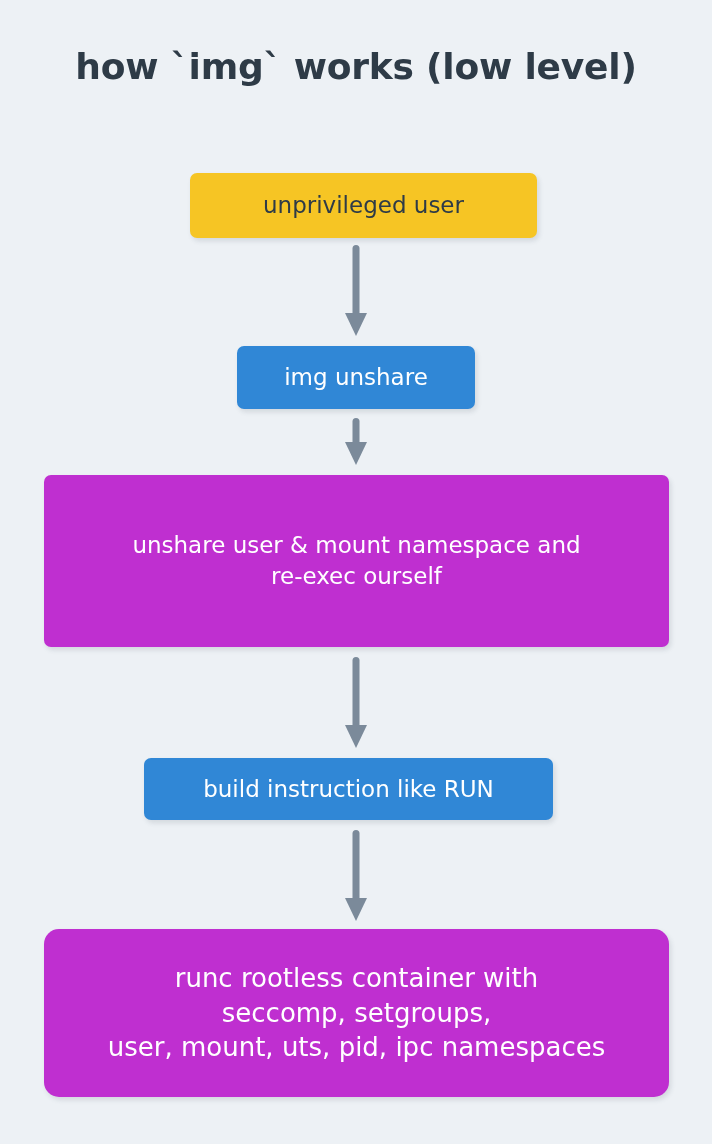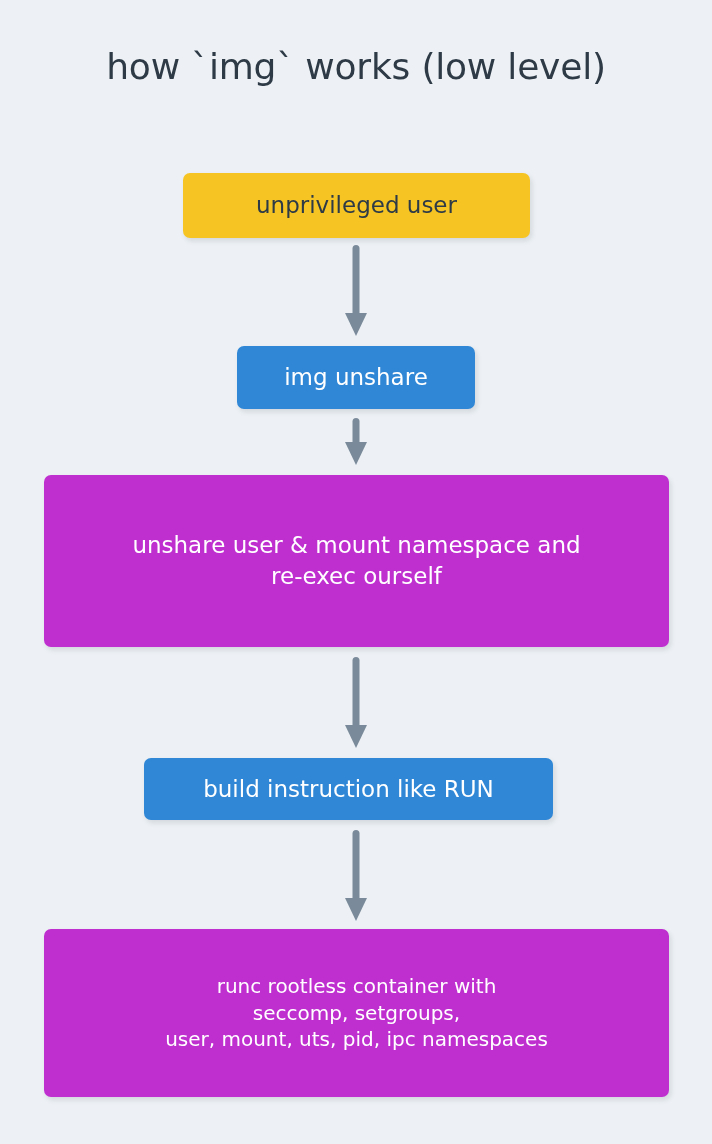--- a/index.html
+++ b/index.html
@@ -21,21 +21,21 @@
   }
 
   
   .diagram-title {
     position: absolute;
     left: 0;
     top: 46px;
     width: 712px;
     text-align: center;
     font-size: 36px;
-    font-weight: 400;
+    font-weight: 700;
     letter-spacing: -0.2px;
     color: #2e3b47;
     font-family: "DejaVu Sans", sans-serif;
     white-space: pre;
   }
 
   
   .node {
     position: absolute;
     box-sizing: border-box;
@@ -63,38 +63,39 @@
     background: #3087d6;
     color: #ffffff;
   }
   .node.purple {
     background: #bf2fd0;
     color: #ffffff;
   }
 
   
   #node-unprivileged-user {
-    left: 183px; top: 173px; width: 347px; height: 65px;
+    left: 190px; top: 173px; width: 347px; height: 65px;
     font-size: 23px;
   }
   #node-img-binary {
     left: 237px; top: 346px; width: 238px; height: 63px;
     font-size: 23px;
   }
   #node-unshare {
     left: 44px; top: 475px; width: 625px; height: 172px;
     font-size: 23px;
   }
   #node-build-instruction {
     left: 144px; top: 758px; width: 409px; height: 62px;
     font-size: 23px;
   }
   #node-runc {
     left: 44px; top: 929px; width: 625px; height: 168px;
-    font-size: 20px;
+    font-size: 26px;
+    border-radius: 15px;
   }
 
   
   .arrow {
     position: absolute;
     left: 0;
     top: 0;
   }
   .arrow svg { display: block; }
 </style>

